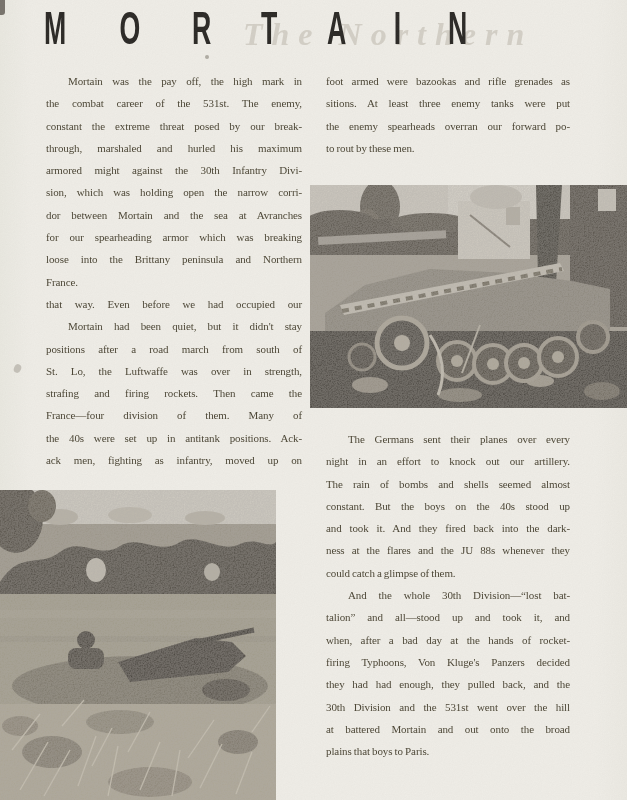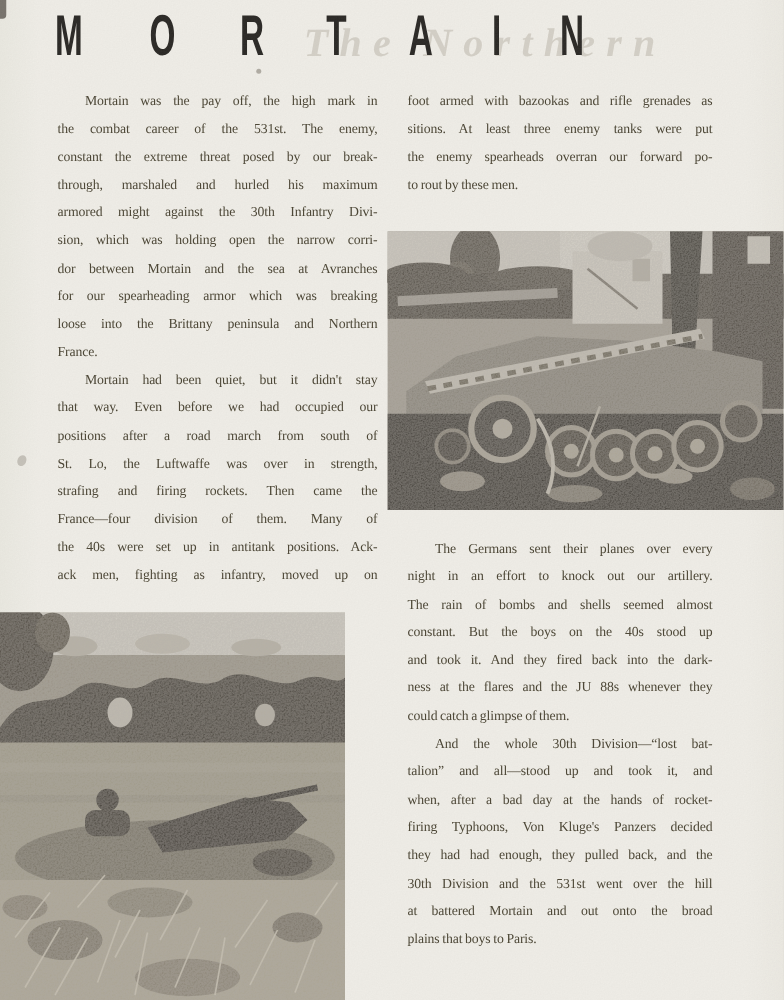--- a/index.html
+++ b/index.html
@@ -73,32 +73,32 @@
       <div class="line indent">Mortain was the pay off, the high mark in</div>
       <div class="line">the combat career of the 531st.  The enemy,</div>
       <div class="line">constant the extreme threat posed by our break-</div>
       <div class="line">through, marshaled and hurled his maximum</div>
       <div class="line">armored might against the 30th Infantry Divi-</div>
       <div class="line">sion, which was holding open the narrow corri-</div>
       <div class="line">dor between Mortain and the sea at Avranches</div>
       <div class="line">for our spearheading armor which was breaking</div>
       <div class="line">loose into the Brittany peninsula and Northern</div>
       <div class="line end">France.</div>
+      <div class="line">that way.  Even before we had occupied our</div>
       <div class="line indent">Mortain had been quiet, but it didn't stay</div>
-      <div class="line">that way.  Even before we had occupied our</div>
       <div class="line">positions after a road march from south of</div>
       <div class="line">St. Lo, the Luftwaffe was over in strength,</div>
       <div class="line">strafing and firing rockets.  Then came the</div>
       <div class="line">France—four division of them.  Many of</div>
       <div class="line">the 40s were set up in antitank positions.  Ack-</div>
       <div class="line">ack men, fighting as infantry, moved up on</div>
     </div>
 
   <div class="col" id="col-right-top">
-      <div class="line">foot armed with bazookas and rifle grenades as</div>
+      <div class="line">foot armed were bazookas and rifle grenades as</div>
       <div class="line">sitions.  At least three enemy tanks were put</div>
       <div class="line">the enemy spearheads overran our forward po-</div>
       <div class="line end">to rout by these men.</div>
     </div>
 
   <div class="col" id="col-right-bottom">
       <div class="line indent">The Germans sent their planes over every</div>
       <div class="line">night in an effort to knock out our artillery.</div>
       <div class="line">The rain of bombs and shells seemed almost</div>
       <div class="line">constant.  But the boys on the 40s stood up</div>

